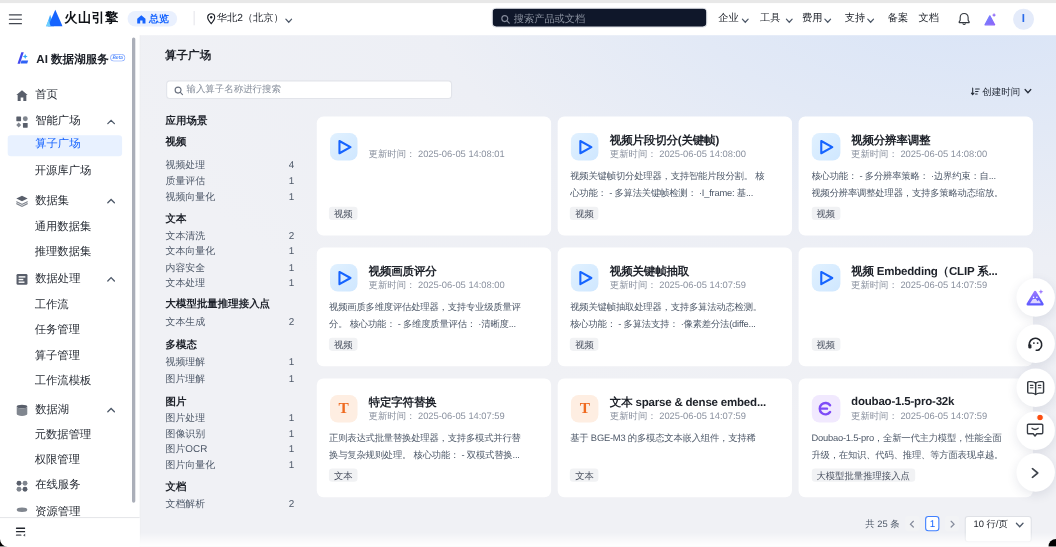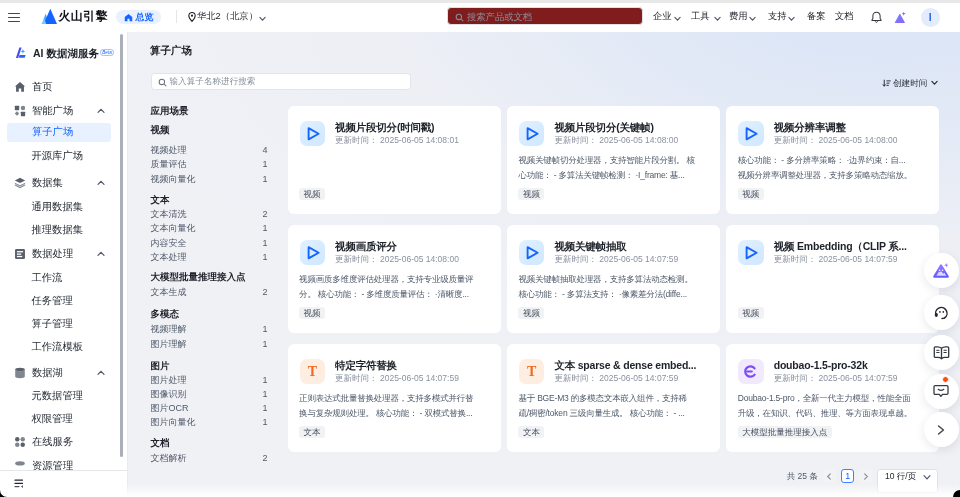--- a/index.html
+++ b/index.html
@@ -9,21 +9,21 @@
 
 #topstrip{position:absolute;left:0;top:0;width:960px;height:3px;background:#e8e8e8;}
 #topbar{position:absolute;left:0;top:3px;width:960px;height:29px;background:#fff;}
 #burger{position:absolute;left:8px;top:9.5px;width:11.5px;height:10px;}
 #burger i{display:block;height:1.4px;background:#41464f;margin-bottom:2.7px;border-radius:1px;}
 #logoTxt{position:absolute;left:58.5px;top:3px;font-size:12px;font-weight:700;color:#0e1116;letter-spacing:.3px;line-height:21px;}
 #ovPill{position:absolute;left:116px;top:7px;width:45px;height:14px;border-radius:7px;background:#e9f0fe;display:flex;align-items:center;justify-content:center;}
 #ovPill span{font-size:9px;color:#1664ff;font-weight:600;margin-left:3px;}
 #tbSep{position:absolute;left:176px;top:7px;width:1px;height:13px;background:#e5e6eb;}
 #locTxt{position:absolute;left:197px;top:3px;font-size:9.3px;color:#1d2129;line-height:21px;}
-#searchBox{position:absolute;left:447px;top:4px;width:196px;height:18px;border:1px solid #dee0e6;border-radius:4px;background:#7f1d1d;}
+#searchBox{position:absolute;left:447px;top:4px;width:196px;height:18px;border:1px solid #dee0e6;border-radius:4px;background:#0f172a;}
 #searchBox span{position:absolute;left:19px;top:3px;font-size:9.3px;color:#8a919f;}
 .tmenu{position:absolute;top:3px;font-size:9.3px;color:#1d2129;line-height:21px;}
 
 #sidebar{position:absolute;left:0;top:32px;width:128px;height:465px;background:#fff;border-right:1px solid #e9eaee;}
 #sbTitle{position:absolute;left:33px;top:15px;font-size:10.5px;font-weight:700;color:#1d2129;}
 .mi{position:absolute;left:32px;height:16px;font-size:10.3px;color:#272c35;line-height:16px;white-space:nowrap;}
 .mico{position:absolute;left:14px;width:12px;height:12px;}
 .caret{position:absolute;left:97px;width:8px;height:8px;}
 .mi,.mico,.caret{margin-top:1px;}
 #selItem{position:absolute;left:7px;top:90.5px;width:104px;height:19px;background:#e8f1ff;border-radius:3px;}
@@ -259,21 +259,20 @@
   <div class="fitem" style="top:382.9px;">图片向量化<b>1</b></div>
   <div class="fhead" style="top:404.4px;">文档</div>
   <div class="fitem" style="top:418.8px;">文档解析<b>2</b></div>
 
   <div class="card" style="left:159.6px;top:74.2px;">
     <div class="cicon blue">
         <svg width="25.5" height="25.5" viewBox="0 0 25.5 25.5">
           <path d="M8.6 7.2L18.6 12.75L8.6 18.3Z" fill="none" stroke="#1664ff" stroke-width="1.9" stroke-linejoin="round" stroke-linecap="round"></path>
         </svg>
       </div>
-    <div class="ctitle">视频片段切分(时间戳)</div>
     <div class="cmeta">更新时间： 2025-06-05 14:08:01</div>
     <div class="ctag">视频</div>
   </div>
   <div class="card" style="left:378.9px;top:74.2px;">
     <div class="cicon blue">
         <svg width="25.5" height="25.5" viewBox="0 0 25.5 25.5">
           <path d="M8.6 7.2L18.6 12.75L8.6 18.3Z" fill="none" stroke="#1664ff" stroke-width="1.9" stroke-linejoin="round" stroke-linecap="round"></path>
         </svg>
       </div>
     <div class="ctitle">视频片段切分(关键帧)</div>
@@ -349,21 +348,20 @@
     <div class="ctag">文本</div>
   </div>
   <div class="card" style="left:378.9px;top:312.2px;">
     <div class="cicon orange">
         <span style="font-family:'Liberation Serif',serif;font-weight:700;font-size:14px;color:#ef6a20;line-height:1;">T</span>
       </div>
     <div class="ctitle">文本 sparse &amp; dense embed...</div>
     <div class="cmeta">更新时间： 2025-06-05 14:07:59</div>
     <div class="cdesc">
         <div>基于 BGE-M3 的多模态文本嵌入组件，支持稀</div>
-        <div>疏/稠密/token 三级向量生成。 核心功能： - ...</div>
       </div>
     <div class="ctag">文本</div>
   </div>
   <div class="card" style="left:598.2px;top:312.2px;">
     <div class="cicon purple">
         <svg width="15" height="15" viewBox="0 0 15 15">
           <path d="M11.6 4.4A5.2 5.2 0 1 0 11.6 10.6" fill="none" stroke="#7e4bf7" stroke-width="2.2" stroke-linecap="round"></path>
           <path d="M4.2 7.5H8.8" stroke="#7e4bf7" stroke-width="2.2" stroke-linecap="round"></path>
         </svg>
       </div>

